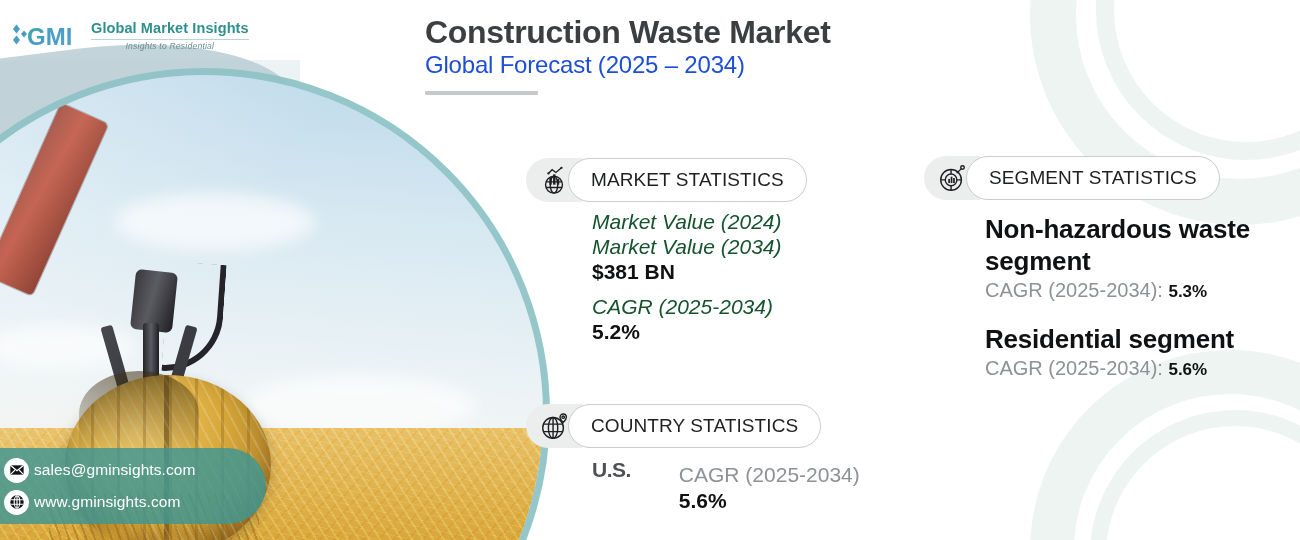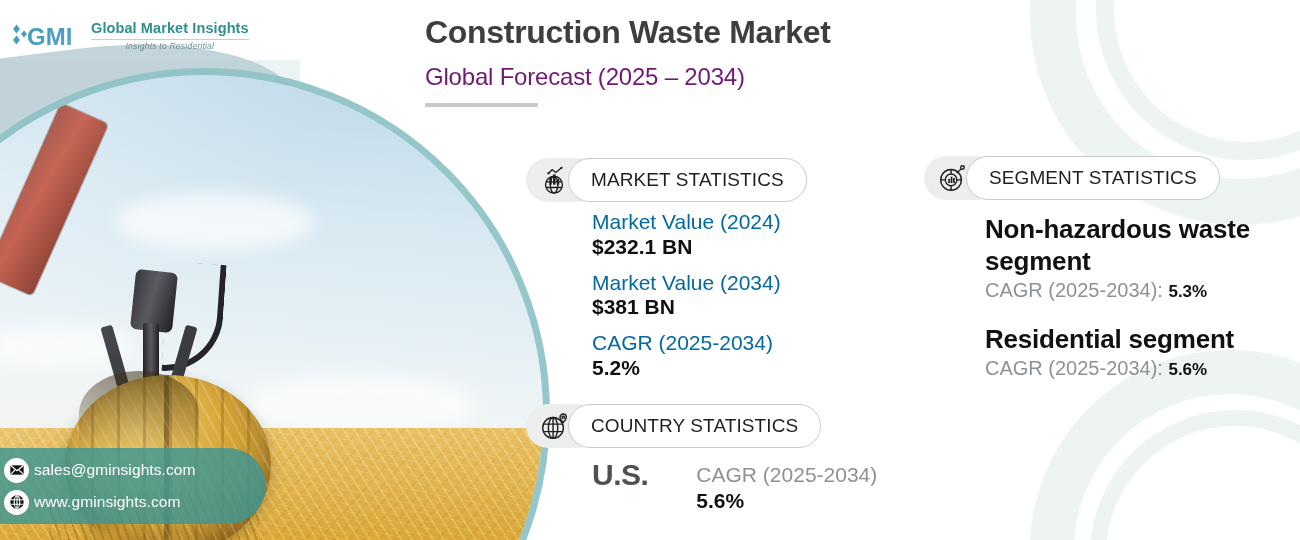--- a/index.html
+++ b/index.html
@@ -174,21 +174,21 @@
   .logo-name { font-size:14.5px; font-weight:bold; color:#2f8f8f; letter-spacing:.1px; white-space:nowrap; }
   .logo-rule { height:1px; background:#bcd3d3; margin:3px 0 2px; }
   .logo-tag { font-size:8.6px; color:#6d8e93; font-style:italic; text-align:center; letter-spacing:.2px; white-space:nowrap; }
 
   
   .header { position:absolute; left:425px; top:14px; }
   .h-title {
     font-size:32px; font-weight:bold; color:#3c3f41; letter-spacing:-.3px; white-space:nowrap;
   }
   .h-sub {
-    font-size:24px; color:#701a75; margin-top:12px; letter-spacing:-.2px; white-space:nowrap;
+    font-size:24px; color:#1d4ed8; margin-top:0; letter-spacing:-.2px; white-space:nowrap;
   }
   .h-rule { width:113px; height:4px; background:#c6c9cc; margin-top:12px; border-radius:1px; }
 
   
   .pill-row { position:absolute; display:flex; align-items:center; }
   .pill-iconbox {
     width:56px; height:44px; background:#eceeee; border-radius:22px 0 0 22px;
     display:flex; align-items:center; justify-content:center; margin-right:-14px;
     position:relative; z-index:1;
   }
@@ -196,34 +196,34 @@
   .pill-label {
     height:44px; min-width:236px; background:#ffffff;
     border:1.4px solid #c9cccd; border-radius:24px;
     display:flex; align-items:center; padding:0 22px;
     font-size:19px; color:#1d1f21; letter-spacing:.1px; white-space:nowrap;
     position:relative; z-index:2;
   }
 
   
   .ms { position:absolute; left:592px; top:210px; }
-  .ms-label { font-size:21px; color:#0369a1; line-height:1.18; white-space:nowrap; }
+  .ms-label { font-size:21px; color:#14532d; line-height:1.18; white-space:nowrap;font-style:italic; }
   .ms-value { font-size:21px; font-weight:bold; color:#101113; line-height:1.18; margin-bottom:11px; white-space:nowrap; }
   .ms-value:last-child { margin-bottom:0; }
 
   
   .sg { position:absolute; left:985px; top:214px; }
   .sg-h { font-size:26px; font-weight:bold; color:#101113; line-height:1.22; letter-spacing:-.2px; }
   .sg-sub { font-size:20px; color:#8d9296; line-height:1.3; white-space:nowrap; }
   .sg-sub b { color:#101113; font-size:17px; }
   .sg-gap { height:20px; }
 
   
   .cs { position:absolute; left:592px; top:458px; display:flex; align-items:flex-start; gap:48px; }
-  .cs-country { font-size:30px; font-weight:bold; color:#4d5154; letter-spacing:-.5px; }
+  .cs-country { font-size:21px; font-weight:bold; color:#4d5154; letter-spacing:-.5px; }
   .cs-right { padding-top:4px; }
   .cs-label { font-size:21px; color:#8d9296; white-space:nowrap; line-height:1.2; }
   .cs-value { font-size:21px; font-weight:bold; color:#101113; line-height:1.3; }
 
   
   .contact {
     position:absolute; left:-24px; top:448px; width:290px; height:76px;
     background:rgba(61,150,148,.82);
     border-radius:0 40px 40px 0;
     display:flex; flex-direction:column; justify-content:center; gap:7px;
@@ -313,21 +313,20 @@
         <path d="M10 9l4-4 4 3 6-5" stroke-width="1.4"></path>
         <circle cx="10" cy="9" r="1.2" fill="#1d1f21" stroke="none"></circle>
         <circle cx="24" cy="3" r="1.2" fill="#1d1f21" stroke="none"></circle>
       </svg>
     </div>
     <div class="pill-label">MARKET STATISTICS</div>
   </div>
 
   <div class="ms">
     <div class="ms-label">Market Value (2024)</div>
-    <div class="ms-value">$232.1 BN</div>
     <div class="ms-label">Market Value (2034)</div>
     <div class="ms-value">$381 BN</div>
     <div class="ms-label">CAGR (2025-2034)</div>
     <div class="ms-value">5.2%</div>
   </div>
 
   <div class="pill-row" style="left:924px; top:156px;">
     <div class="pill-iconbox">
       <svg class="pill-icon" viewBox="0 0 32 32" fill="none" stroke="#1d1f21" stroke-width="1.5">
         <circle cx="15" cy="18" r="11"></circle>

